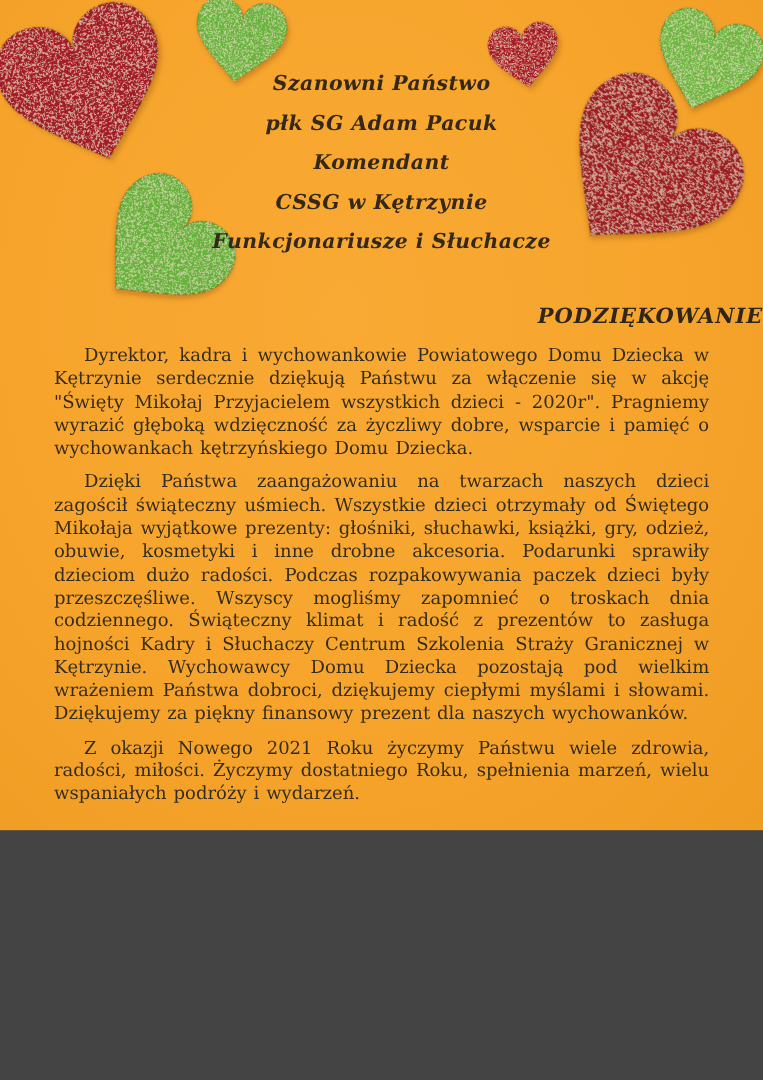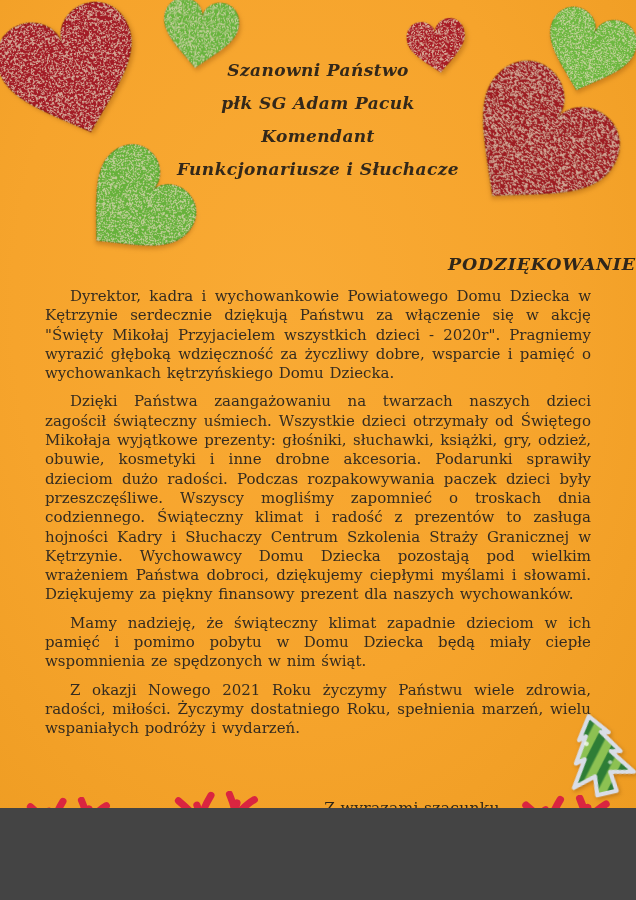--- a/index.html
+++ b/index.html
@@ -1,17 +1,17 @@
 <!DOCTYPE html>
 <html><head>
 <meta charset="utf-8">
 <style>
   html,body{margin:0;padding:0;background:#444;}
   .page{
-    position:relative; width:636px; height:808px; overflow:hidden; margin:0 auto;
+    position:relative; width:636px; height:692px; overflow:hidden; margin:0 auto;
     background: radial-gradient(ellipse at 45% 38%, #f9aa34 0%, #f6a42c 55%, #ee9c22 100%);
     font-family:"DejaVu Serif", serif;
   }
   
   .deco{position:absolute; z-index:1;}
   .heart{filter: drop-shadow(2px 3px 2px rgba(120,55,0,.30));}
   .h1{left:-2px;  top:4px;   width:146px; height:134px; transform:rotate(-18deg);}
   .h2{left:160px; top:-4px;  width:80px;  height:74px;  transform:rotate(8deg);}
   .h3{left:406px; top:17px;  width:62px;  height:57px;  transform:rotate(-8deg);}
   .h4{left:542px; top:8px;   width:94px;  height:86px;  transform:rotate(18deg);}
@@ -116,29 +116,29 @@
   <svg class="deco tree" viewBox="0 0 76 88">
     <path d="M38,5 L53,24 L46,22 L60,44 L51,42 L68,66 L46,61 L48,80 L29,80 L31,62 L9,68 L25,44 L16,46 L31,23 L24,25 Z" fill="url(#treestripes)" stroke="#d9dde6" stroke-width="4" stroke-linejoin="round"></path>
     <circle cx="30" cy="30" r="2.2" fill="#ffffff" opacity=".75"></circle>
     <circle cx="48" cy="52" r="2" fill="#ffffff" opacity=".6"></circle>
   </svg>
 
   <header class="letter-header">
     <p>Szanowni Państwo</p>
     <p>płk SG Adam Pacuk</p>
     <p>Komendant</p>
+    <p>CSSG w Kętrzynie</p>
     <p>Funkcjonariusze i Słuchacze</p>
   </header>
 
   <h1 class="title">PODZIĘKOWANIE</h1>
 
   <main class="body-text">
     <p>Dyrektor, kadra i wychowankowie Powiatowego Domu Dziecka w Kętrzynie serdecznie dziękują Państwu za włączenie się w akcję "Święty Mikołaj Przyjacielem wszystkich dzieci - 2020r".  Pragniemy wyrazić głęboką wdzięczność za życzliwy dobre, wsparcie i pamięć o wychowankach kętrzyńskiego Domu Dziecka.</p>
     <p>Dzięki Państwa zaangażowaniu na twarzach naszych dzieci zagościł świąteczny uśmiech. Wszystkie dzieci otrzymały od Świętego Mikołaja wyjątkowe prezenty: głośniki, słuchawki, książki, gry, odzież, obuwie, kosmetyki i inne drobne akcesoria. Podarunki sprawiły dzieciom dużo radości. Podczas rozpakowywania paczek dzieci były przeszczęśliwe. Wszyscy mogliśmy zapomnieć o troskach dnia codziennego. Świąteczny klimat i radość z prezentów to zasługa hojności Kadry i Słuchaczy Centrum Szkolenia Straży Granicznej w Kętrzynie. Wychowawcy Domu Dziecka pozostają pod wielkim wrażeniem Państwa dobroci, dziękujemy ciepłymi myślami i słowami. Dziękujemy za piękny finansowy prezent dla naszych wychowanków.</p>
-    <p>Mamy nadzieję, że świąteczny klimat zapadnie dzieciom w ich pamięć i pomimo pobytu w Domu Dziecka będą miały ciepłe wspomnienia ze spędzonych w nim świąt.</p>
     <p>Z okazji Nowego 2021 Roku życzymy Państwu wiele zdrowia, radości, miłości. Życzymy dostatniego Roku, spełnienia marzeń, wielu wspaniałych podróży i wydarzeń.</p>
   </main>
 
   <footer class="closing">
     <p class="salutation">Z wyrazami szacunku</p>
     <div>
       <p class="stamp-line">Powiatowego Domu Dziecka</p>
       <p class="stamp-line">w Kętrzynie</p>
     </div>
     <p class="signer-name">Bożena Biegańska-Wójtowicz</p>

